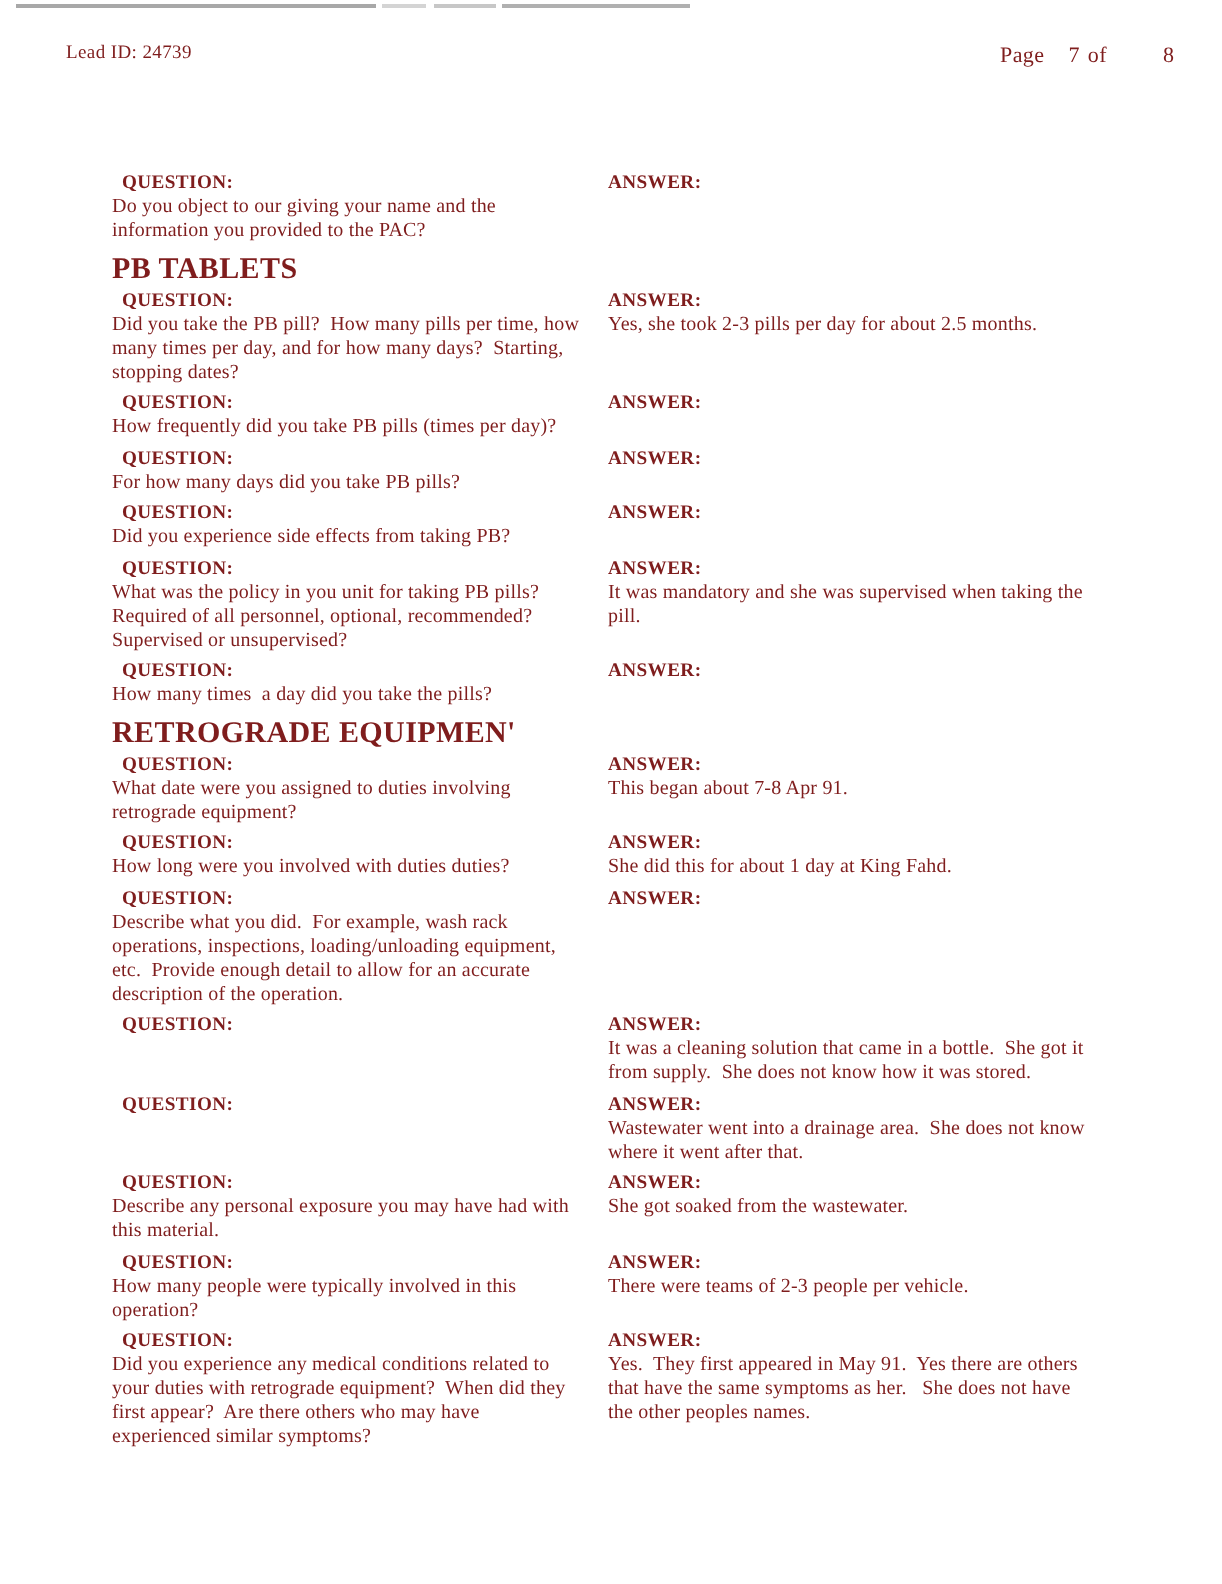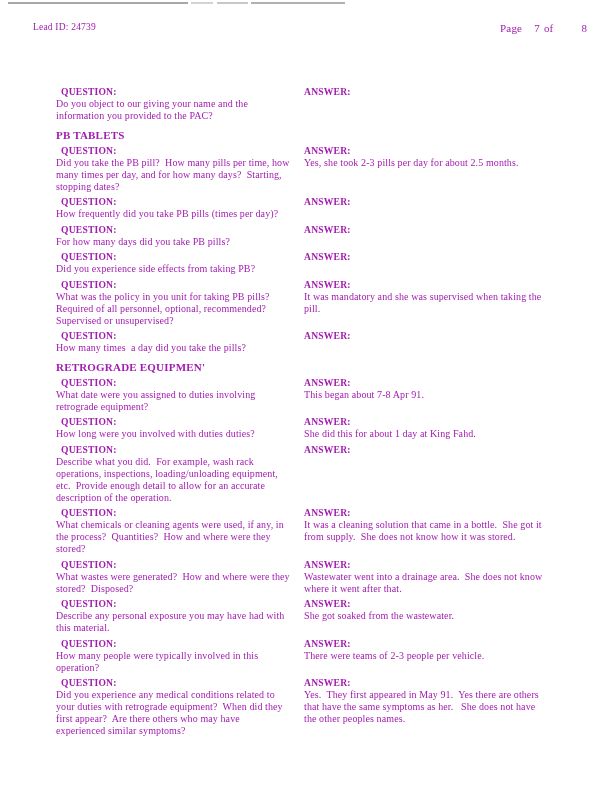--- a/index.html
+++ b/index.html
@@ -1,21 +1,21 @@
 <!DOCTYPE html>
 <html><head>
 <meta charset="utf-8">
 <style>
   html,body { margin:0; padding:0; background:#ffffff; }
   .page {
     position:relative;
     width:611px; height:792px;
     background:#ffffff;
     font-family:"Liberation Serif", serif;
-    color:#a21caf;
+    color:#7f1d1d;
     overflow:hidden;
   }
   
   .scanline { position:absolute; top:2px; left:0; width:611px; height:4px; }
   .scanline .seg { position:absolute; top:0; height:2px; }
   .seg1 { left:8px;   width:180px; background:#a8a8a8; }
   .seg2 { left:191px; width:22px;  background:#d4d4d4; }
   .seg3 { left:217px; width:31px;  background:#c7c7c7; }
   .seg4 { left:251px; width:94px;  background:#b0b0b0; }
 
@@ -40,21 +40,21 @@
   .qlabel, .alabel {
     font-weight:bold; font-size:9.6px; line-height:12px;
     letter-spacing:0.2px; white-space:pre;
   }
   .qlabel { padding-left:5px; }
   .qtext, .atext {
     font-size:10px; line-height:12px;
     letter-spacing:0.1px; white-space:pre;
   }
   .section-header {
-    font-weight:bold; font-size:11px; line-height:12px;
+    font-weight:bold; font-size:15px; line-height:12px;
     letter-spacing:0.2px; margin:7px 0 3.5px 0; white-space:pre;
   }
 </style>
 </head>
 <body>
 
 <div class="page">
 
   <div class="scanline">
     <div class="seg seg1"></div>
@@ -172,35 +172,30 @@
 etc.  Provide enough detail to allow for an accurate
 description of the operation.</div>
         </div>
         <div class="acol">
           <div class="alabel">ANSWER:</div>
         </div>
       </div>
       <div class="entry">
         <div class="qcol">
           <div class="qlabel">QUESTION:</div>
-          <div class="qtext">What chemicals or cleaning agents were used, if any, in
-the process?  Quantities?  How and where were they
-stored?</div>
         </div>
         <div class="acol">
           <div class="alabel">ANSWER:</div>
           <div class="atext">It was a cleaning solution that came in a bottle.  She got it
 from supply.  She does not know how it was stored.</div>
         </div>
       </div>
       <div class="entry">
         <div class="qcol">
           <div class="qlabel">QUESTION:</div>
-          <div class="qtext">What wastes were generated?  How and where were they
-stored?  Disposed?</div>
         </div>
         <div class="acol">
           <div class="alabel">ANSWER:</div>
           <div class="atext">Wastewater went into a drainage area.  She does not know
 where it went after that.</div>
         </div>
       </div>
       <div class="entry">
         <div class="qcol">
           <div class="qlabel">QUESTION:</div>

